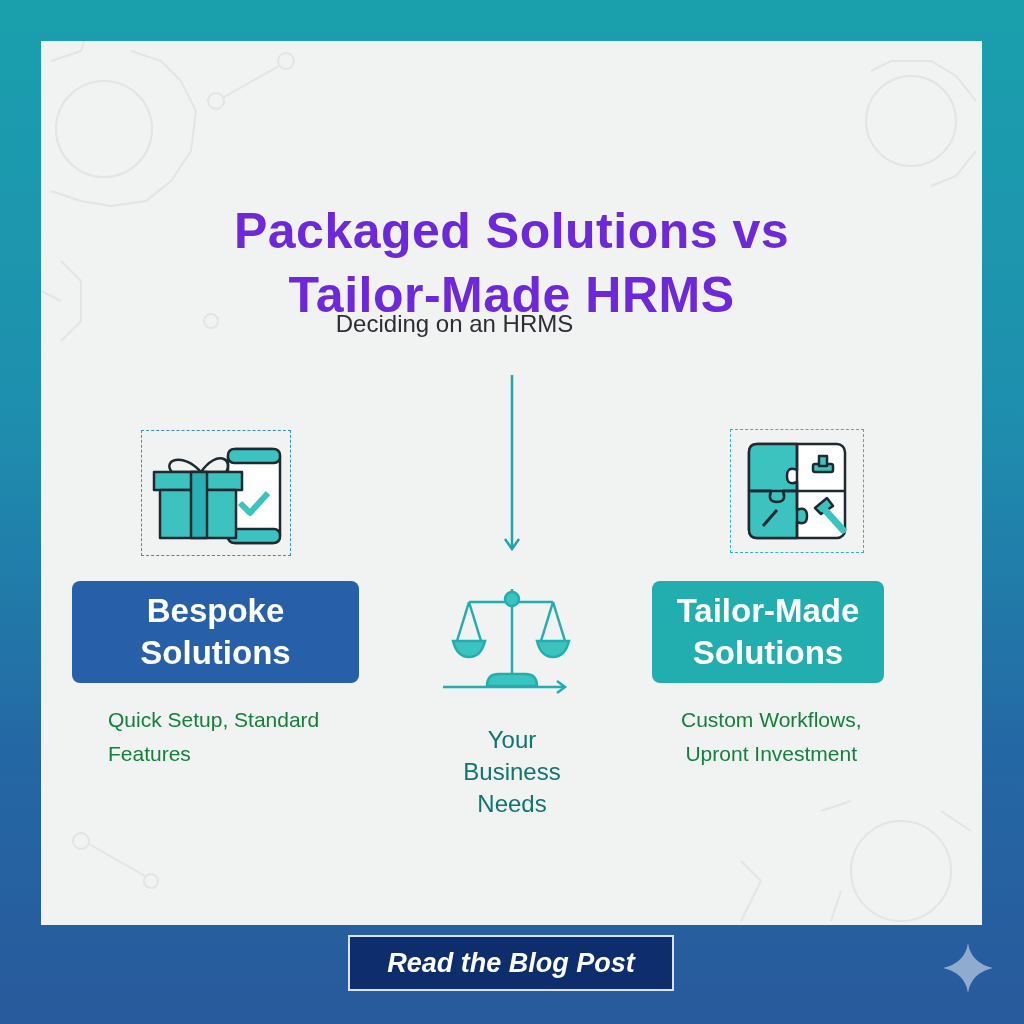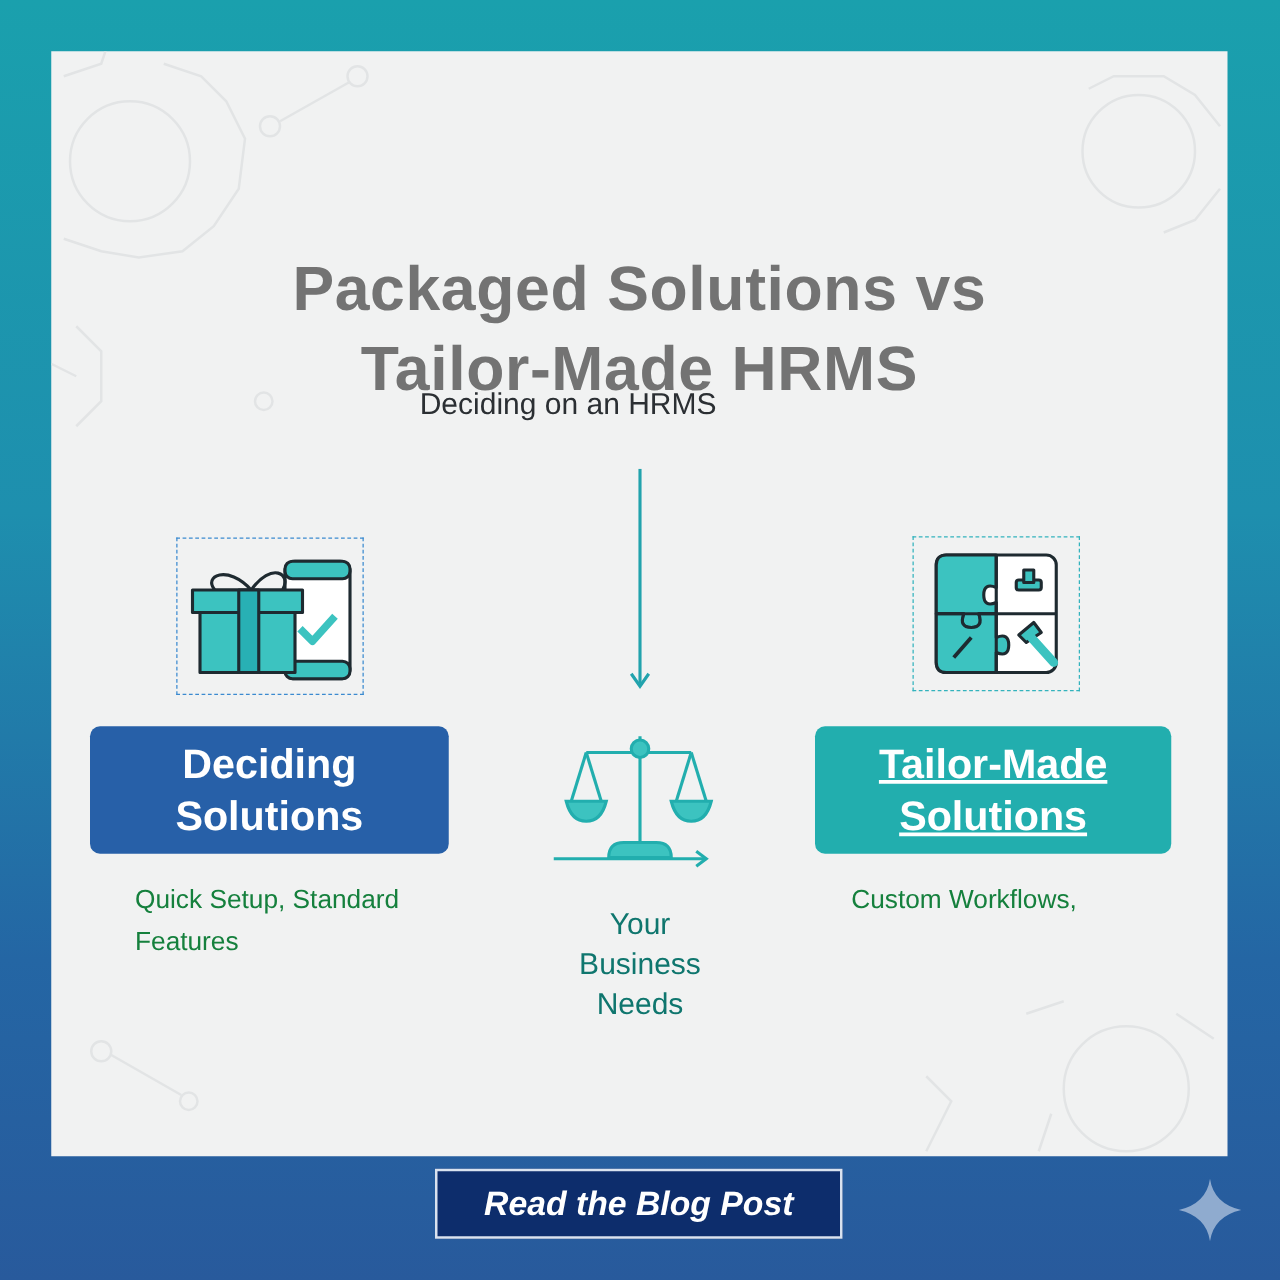--- a/index.html
+++ b/index.html
@@ -1,21 +1,21 @@
 <!DOCTYPE html>
 <html><head>
 <meta charset="utf-8">
 <style>
   html,body{margin:0;padding:0;}
   body{width:1024px;height:1024px;overflow:hidden;position:relative;
     background:linear-gradient(180deg,#1aa0ad 0%,#1e8fae 40%,#2466a4 75%,#285a9c 100%);
     font-family:"Liberation Sans","DejaVu Sans",sans-serif;}
   .panel{position:absolute;left:41px;top:41px;width:941px;height:884px;background:#f1f2f2;overflow:hidden;}
   .bg-deco{position:absolute;left:0;top:0;width:941px;height:884px;pointer-events:none;}
-  .title{position:absolute;left:0;width:941px;top:158px;text-align:center;font-weight:700;font-size:50px;line-height:64px;color:#737373;letter-spacing:0.5px;}
+  .title{position:absolute;left:0;width:941px;top:158px;text-align:center;font-weight:700;font-size:50px;line-height:64px;color:#6d28d9;letter-spacing:0.5px;}
   .subtitle{position:absolute;left:0;width:827px;top:269px;text-align:center;font-size:24px;color:#2b2f33;}
   .arrow-down{position:absolute;left:459px;top:334px;width:24px;height:178px;}
   .icon-box{position:absolute;border:1.5px dashed #3b8ad0;}
   .icon-box.teal{border-color:#33b3bd;}
   .pill{position:absolute;height:102px;border-radius:8px;color:#fff;font-weight:700;font-size:33px;line-height:42px;display:flex;align-items:center;justify-content:center;text-align:center;}
   .pill.blue{background:#2760a8;}
   .pill.teal{background:#22aeae;}
   .desc{position:absolute;font-size:21px;line-height:34px;color:#15803d;}
   .center-text{position:absolute;left:391px;width:160px;top:683px;text-align:center;font-size:24px;line-height:32px;color:#0f766e;}
   .scale{position:absolute;left:400px;top:544px;width:130px;height:112px;}
@@ -85,26 +85,26 @@
         <rect x="88" y="26" width="8" height="10" fill="#3cc3c0"></rect>
         <path d="M32 96 L46 80" stroke-width="3" fill="none"></path>
         <path d="M84 78 L96 68 L102 76 L90 84 Z" fill="#3cc3c0"></path>
         <path d="M94 80 L112 100" stroke="#3cc3c0" stroke-width="7" stroke-linecap="round"></path>
       </g>
     </svg>
   </div>
 
   <div class="pill blue" style="left:31px;top:540px;width:287px;">
     <div>
-      <div>Deciding</div>
+      <div>Bespoke</div>
       <div>Solutions</div>
     </div>
   </div>
 
-  <div class="pill teal" style="left:611px;top:540px;width:285px;text-decoration:underline;">
+  <div class="pill teal" style="left:611px;top:540px;width:232px;">
     <div>
       <div>Tailor-Made</div>
       <div>Solutions</div>
     </div>
   </div>
 
   <svg class="scale" viewBox="0 0 130 112">
     <g stroke="#22aeae" stroke-width="2.5" fill="none">
       <line x1="71" y1="4" x2="71" y2="92"></line>
       <line x1="28" y1="17" x2="112" y2="17"></line>
@@ -127,20 +127,21 @@
   </div>
 
   <div class="center-text">
     <div>Your</div>
     <div>Business</div>
     <div>Needs</div>
   </div>
 
   <div class="desc" style="left:640px;top:662px;text-align:center;">
     <div>Custom Workflows,</div>
+    <div>Upront Investment</div>
   </div>
 </div>
 
 <div class="cta">Read the Blog Post</div>
 
 <svg class="sparkle" viewBox="0 0 50 50">
   <path d="M25 0 Q28 20 50 25 Q28 30 25 50 Q22 30 0 25 Q22 20 25 0 Z" fill="#8fabcf"></path>
 </svg>
 
 </body></html>

